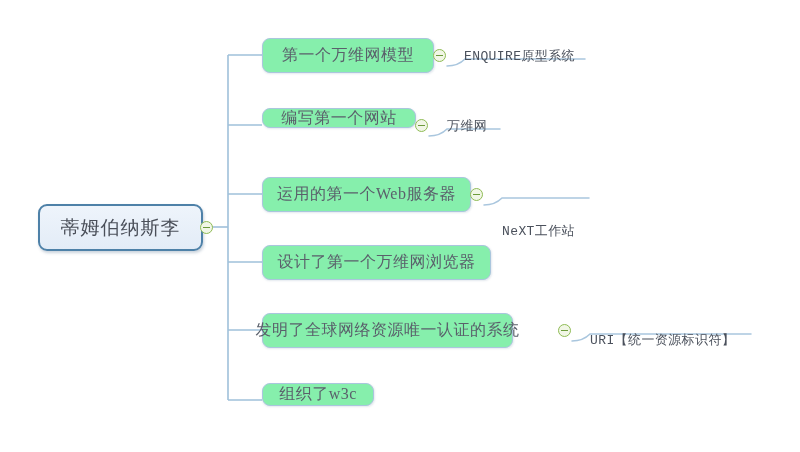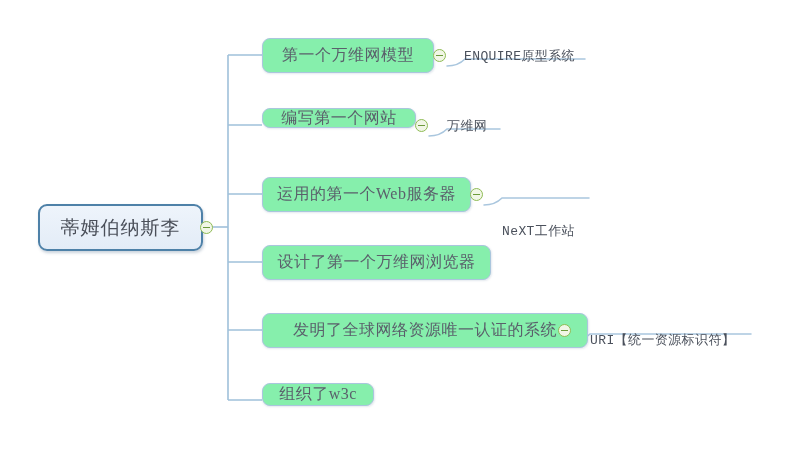--- a/index.html
+++ b/index.html
@@ -139,21 +139,21 @@
   <div class="node branch" style="left:262px; top:177px; width:209px; height:35px;">
     <span>运用的第一个Web服务器</span>
   </div>
   <div class="toggle" style="left:470px; top:188px;"></div>
   <div class="leaf" style="left:502px; top:186px;margin-top:36px;">NeXT工作站</div>
 
   <div class="node branch" style="left:262px; top:245px; width:229px; height:35px;">
     <span>设计了第一个万维网浏览器</span>
   </div>
 
-  <div class="node branch" style="left:262px; top:313px; width:326px; height:35px;">
+  <div class="node branch" style="left:262px; top:313px; width:251px; height:35px;">
     <span>发明了全球网络资源唯一认证的系统</span>
   </div>
   <div class="toggle" style="left:558px; top:324px;"></div>
   <div class="leaf" style="left:590px; top:331px;">URI【统一资源标识符】</div>
 
   <div class="node branch" style="left:262px; top:383px; width:112px; height:23px;">
     <span>组织了w3c</span>
   </div>
 
 </div>

